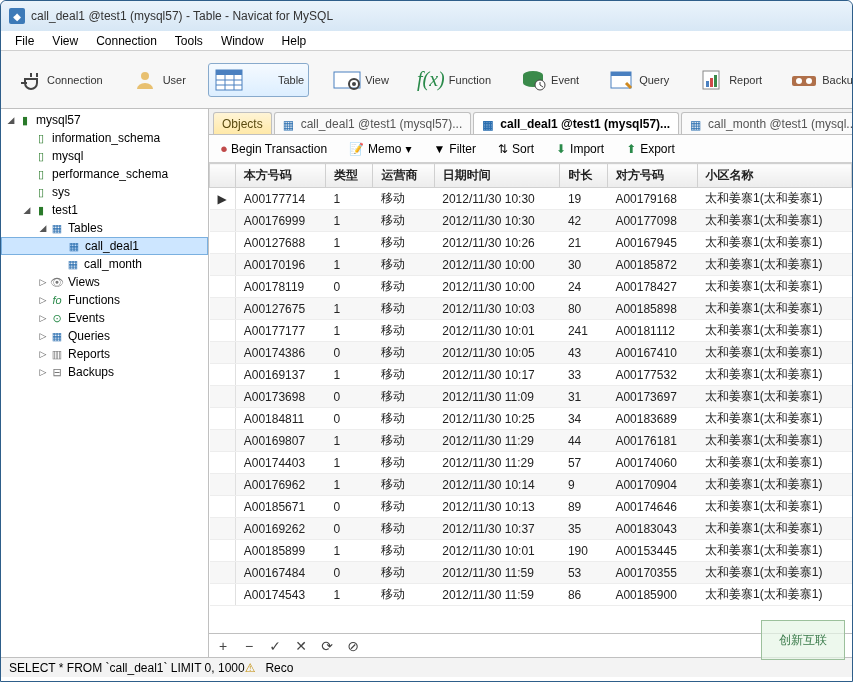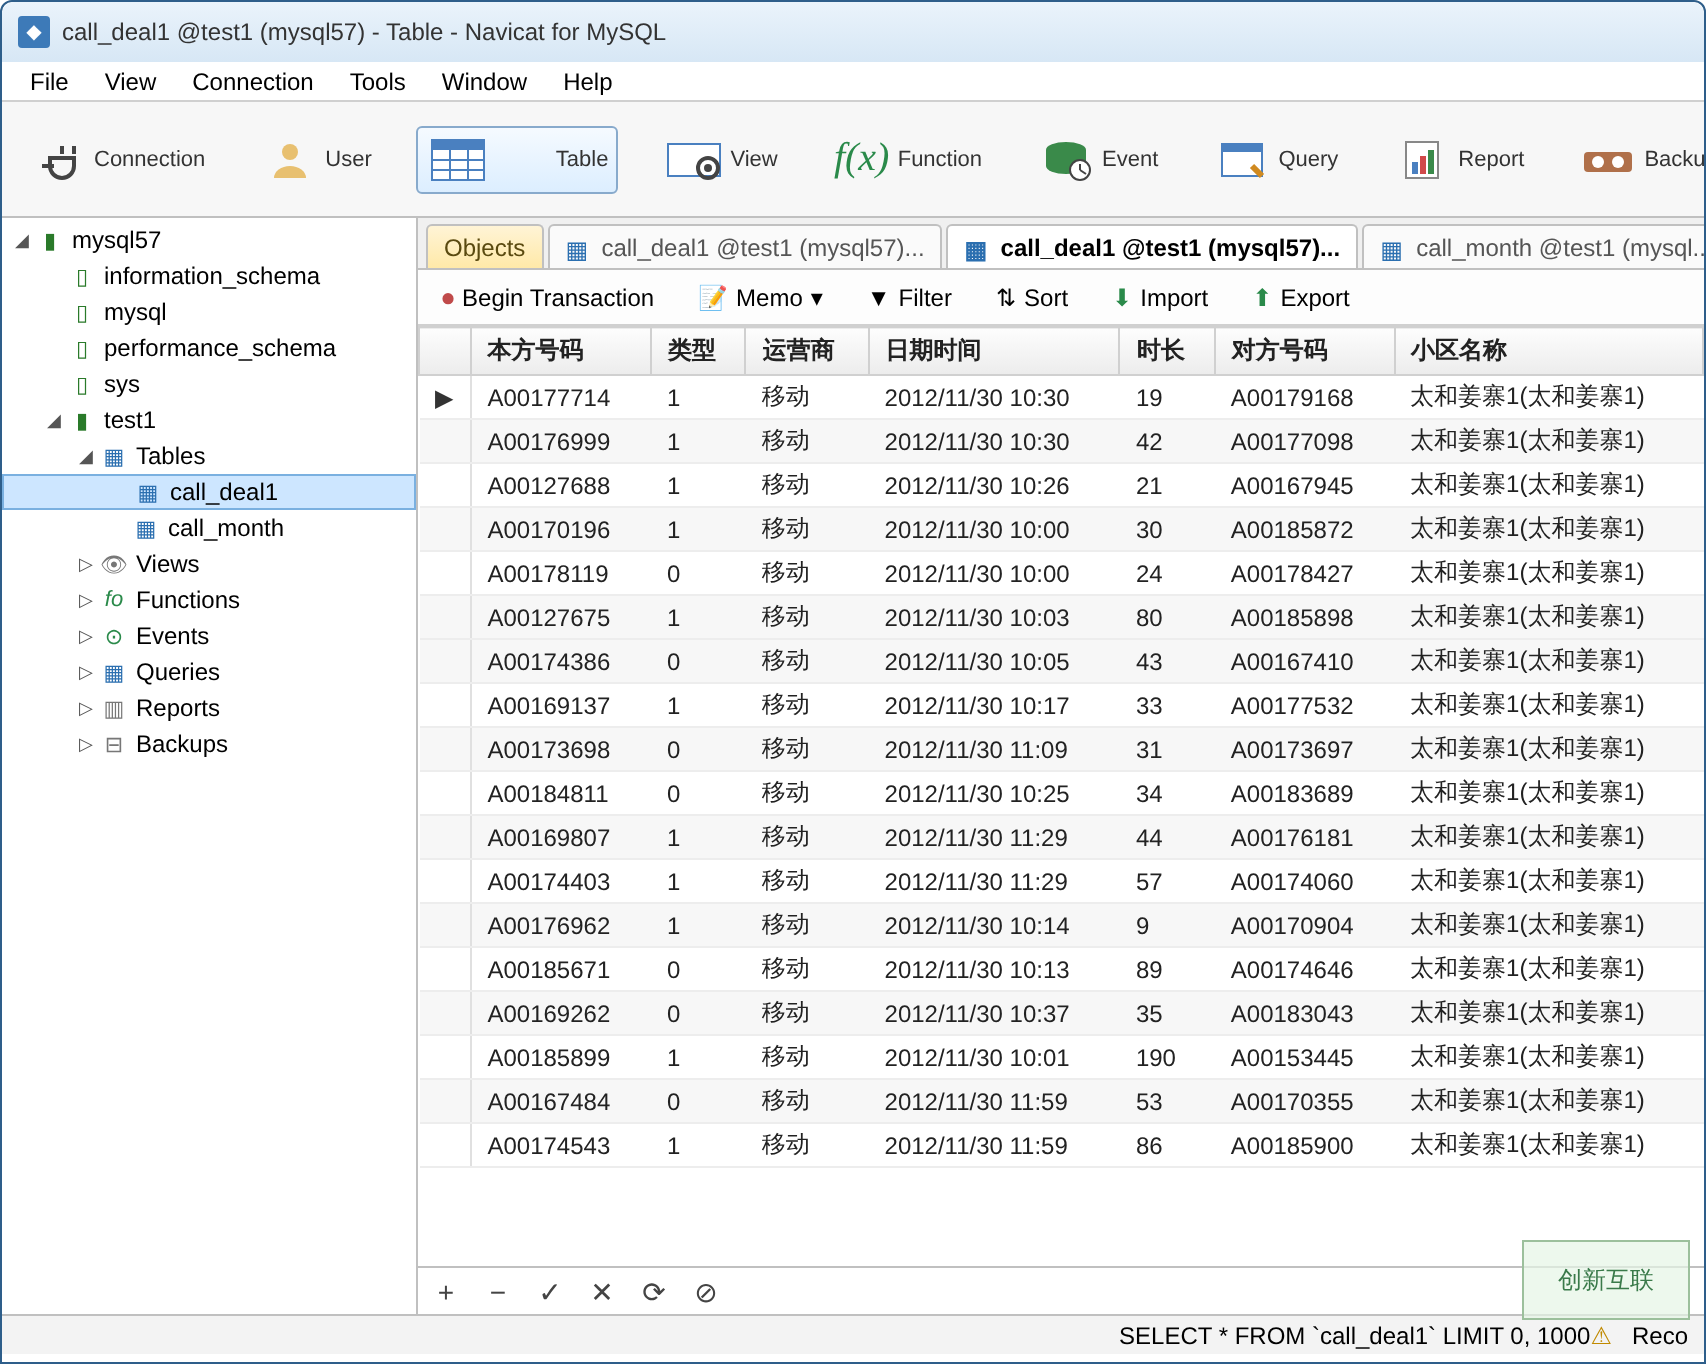--- a/index.html
+++ b/index.html
@@ -52,21 +52,21 @@
 th { background: linear-gradient(#fdfdfd,#ececec); border: 1px solid #d0d0d0; text-align: left; padding: 3px 8px; font-weight: bold; color: #222; height: 22px; }
 td { border-bottom: 1px solid #ededed; padding: 2px 8px; height: 22px; color: #222; white-space: nowrap; }
 tr.alt td { background: #f7f7f7; }
 td.rowmark { width: 14px; text-align: center; color: #333; border-right: 1px solid #e0e0e0; }
 
 
 .gridfoot { height: 24px; border-top: 1px solid #c0c0c0; display: flex; align-items: center; padding: 0 6px; gap: 10px; color: #555; }
 .gridfoot .gbtn { font-size: 14px; color: #444; width: 16px; text-align: center; cursor: pointer; }
 
 
-.status { height: 20px; border-top: 1px solid #c0c0c0; display: flex; align-items: center; padding: 0 8px; background: #f3f3f3; justify-content: flex-end; }
+.status { height: 20px; border-top: 1px solid #c0c0c0; display: flex; align-items: center; padding: 0 8px; background: #f3f3f3; justify-content: flex-start; }
 .status .warn { color: #c08a00; }
 
 .watermark { position:absolute; right:8px; bottom:22px; width:84px; height:40px; display:flex; align-items:center; justify-content:center; color:#3a7a4a; font-size:11px; border:1px solid #9cc09c; background:rgba(230,245,230,0.7); pointer-events:none; }
 
 svg { display:block; }
 </style>
 </head>
 <body>
 
 <div class="titlebar">
@@ -386,20 +386,30 @@
             <tr class="alt">
               <td class="rowmark"></td>
               <td>A00127675</td>
               <td>1</td>
               <td>移动</td>
               <td>2012/11/30 10:03</td>
               <td>80</td>
               <td>A00185898</td>
               <td>太和姜寨1(太和姜寨1)</td>
             </tr>
+            <tr>
+              <td class="rowmark"></td>
+              <td>A00177177</td>
+              <td>1</td>
+              <td>移动</td>
+              <td>2012/11/30 10:01</td>
+              <td>241</td>
+              <td>A00181112</td>
+              <td>太和姜寨1(太和姜寨1)</td>
+            </tr>
             <tr class="alt">
               <td class="rowmark"></td>
               <td>A00174386</td>
               <td>0</td>
               <td>移动</td>
               <td>2012/11/30 10:05</td>
               <td>43</td>
               <td>A00167410</td>
               <td>太和姜寨1(太和姜寨1)</td>
             </tr>

